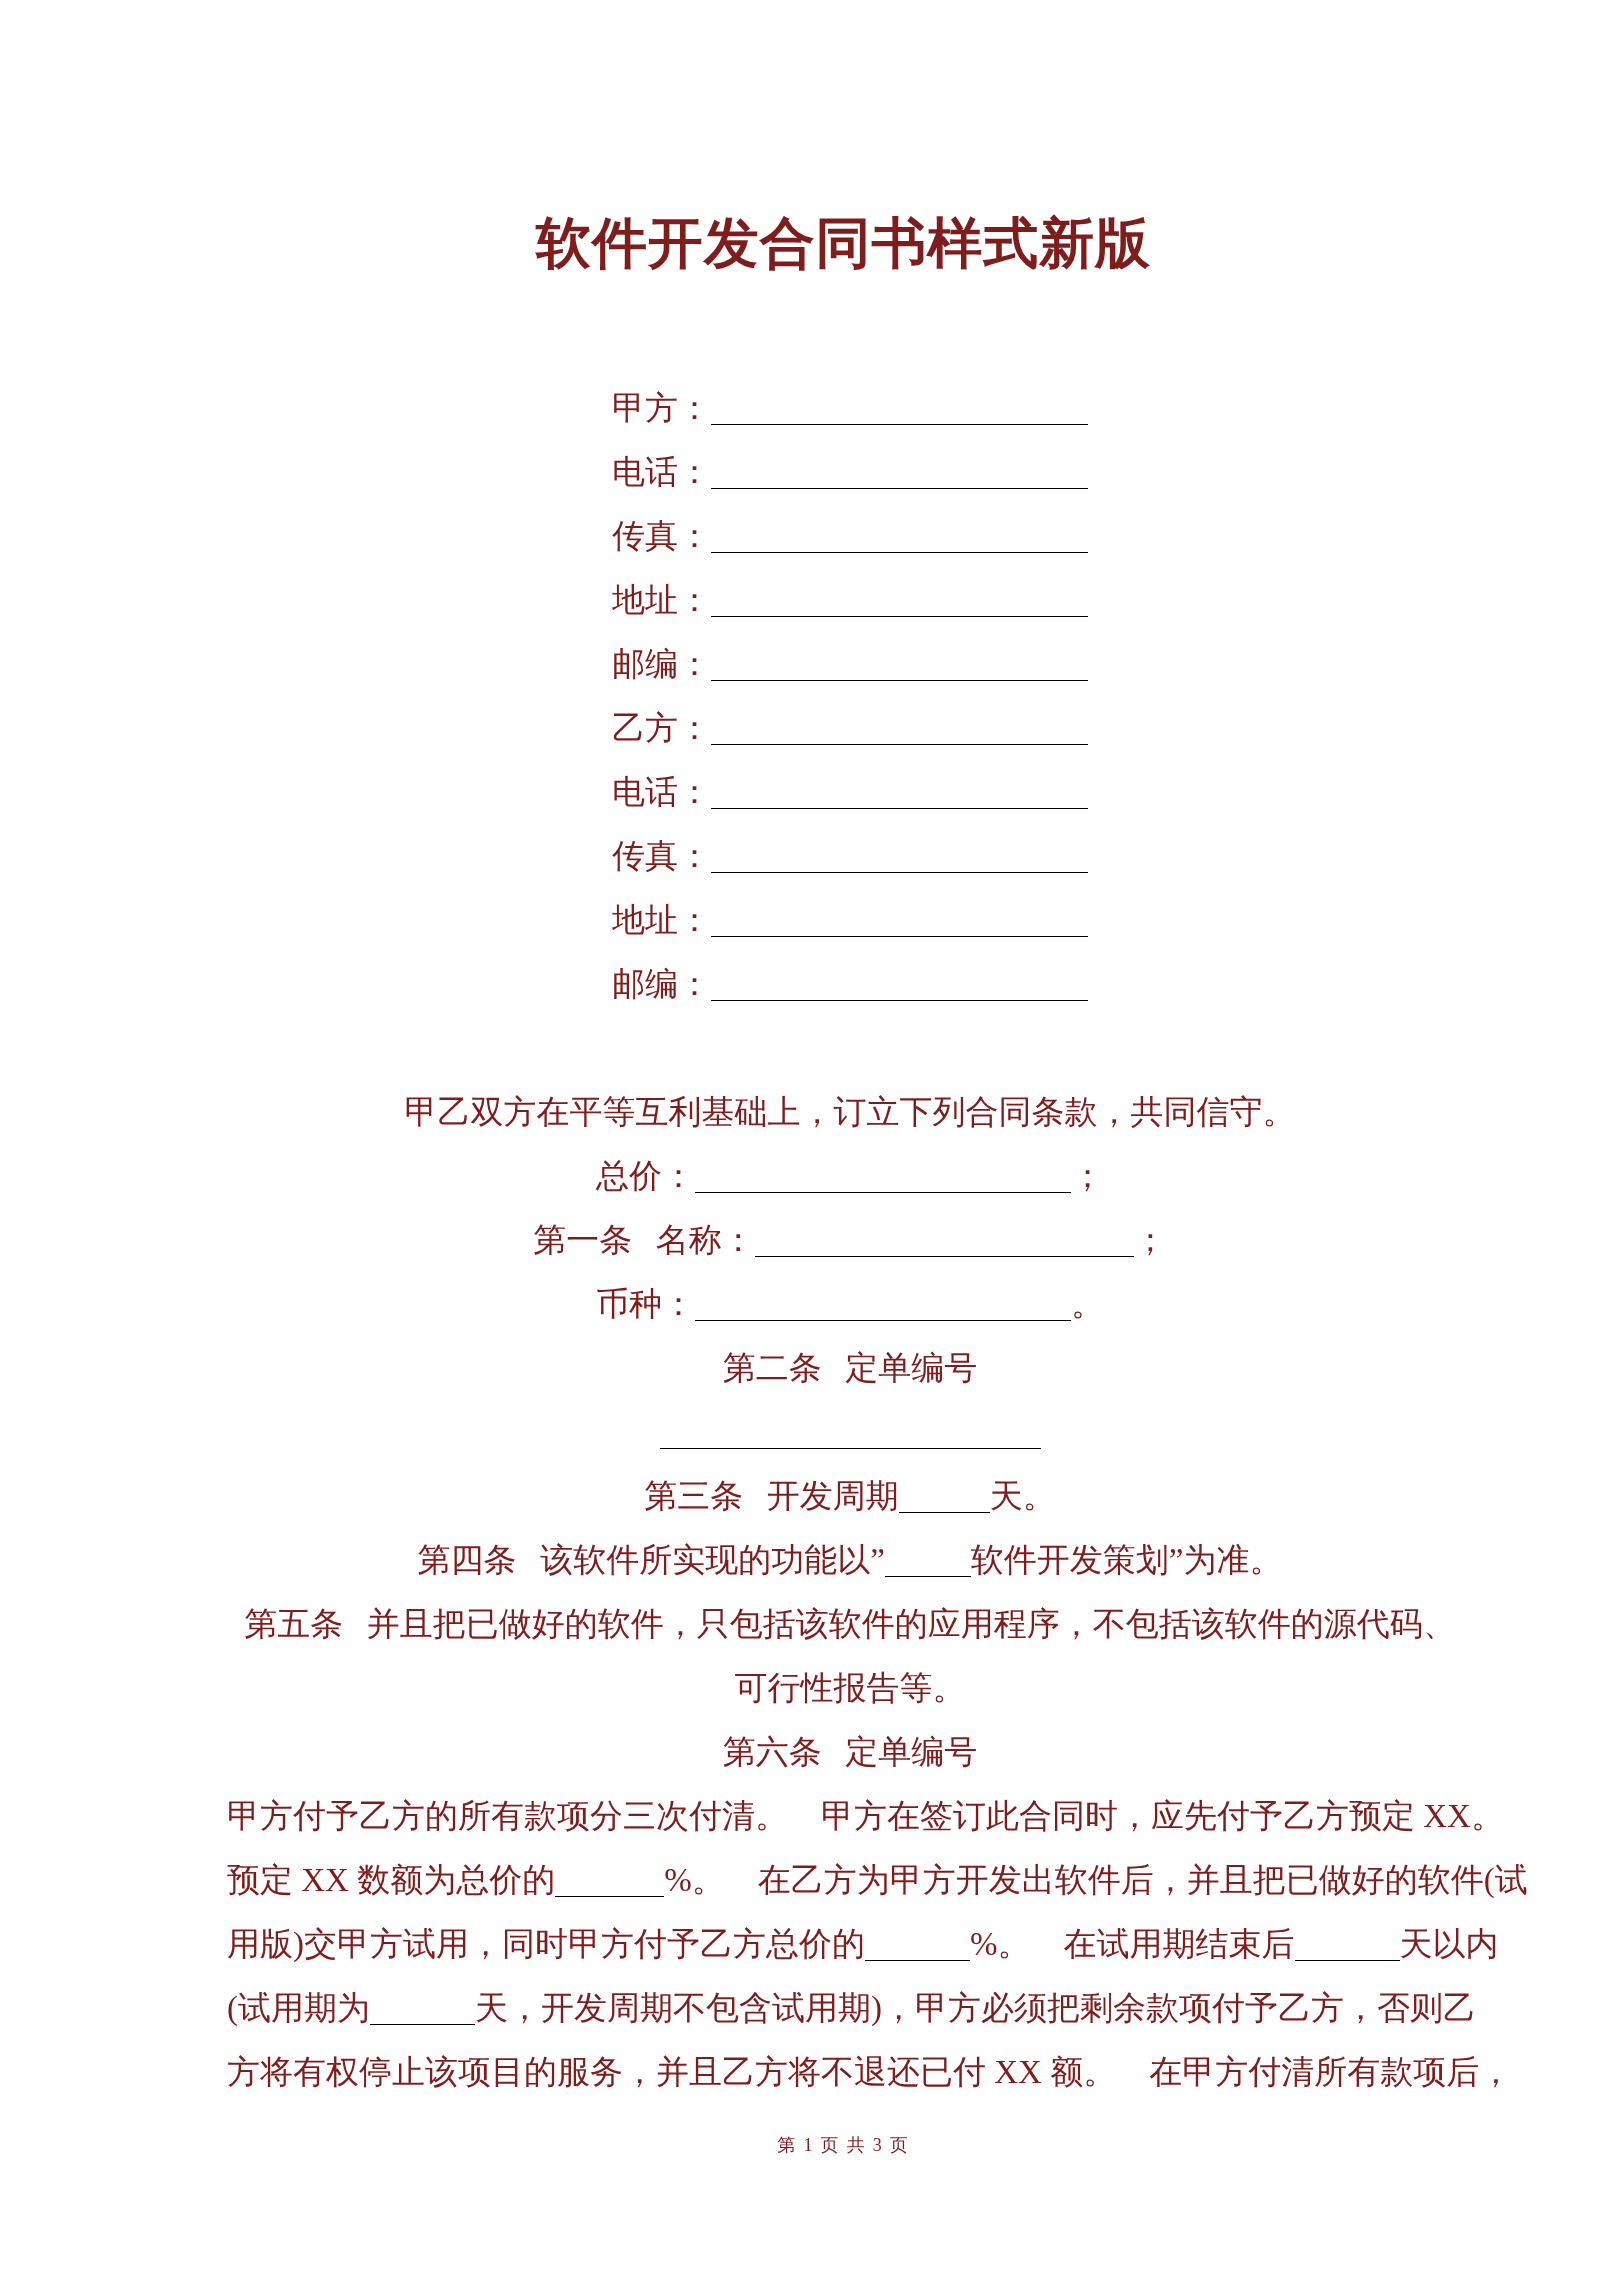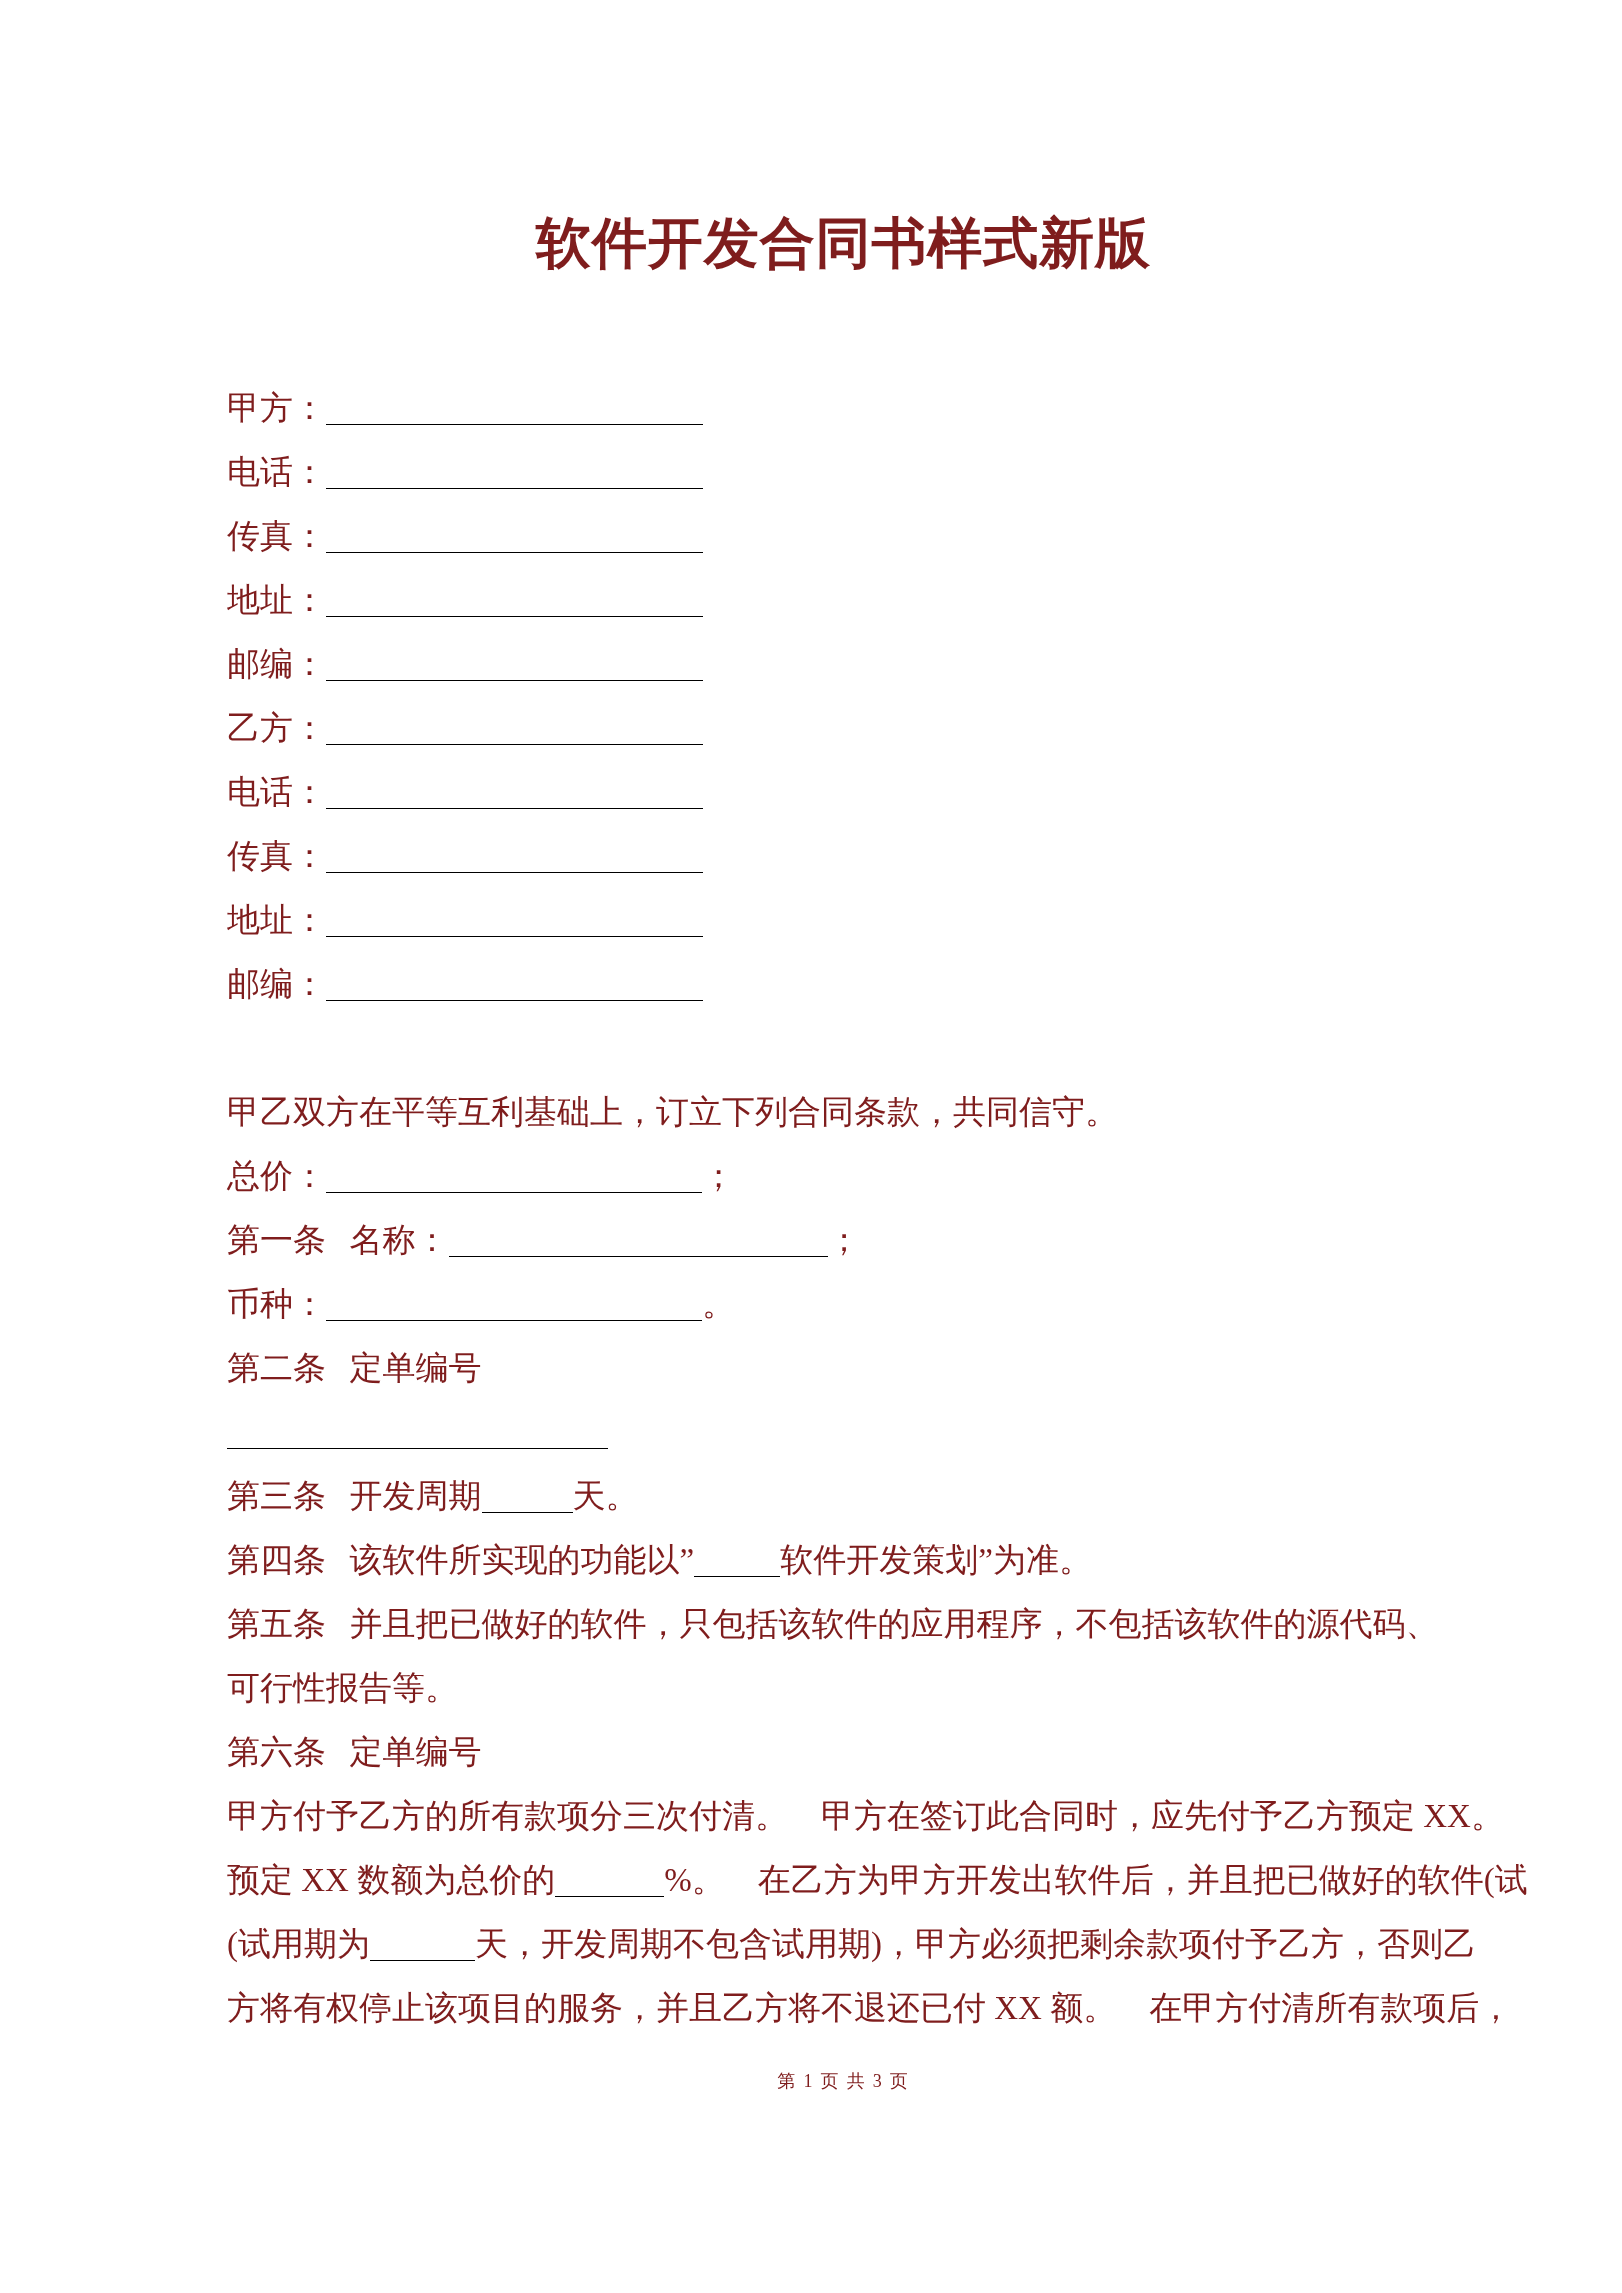--- a/index.html
+++ b/index.html
@@ -27,20 +27,21 @@
   .content {
     margin-left: 195px;
     margin-right: 182px;
   }
   .fields { margin-top: 94px; }
   .row {
     height: 64px;
     line-height: 64px;
     font-size: 33px;
     white-space: nowrap;
+    text-align: center;
   }
   .row.empty { font-size: 33px; }
   .blank {
     display: inline-block;
     border-bottom: 1.8px solid #000;
     height: 35px;
     position: relative;
     top: 6.4px;
   }
   .b-field { width: 377px; }
@@ -105,20 +106,21 @@
     <div class="row"><span>第五条</span><span class="gap"></span><span>并且把已做好的软件，只包括该软件的应用程序，不包括该软件的源代码、</span></div>
 
     <div class="row"><span>可行性报告等。</span></div>
 
     <div class="row"><span>第六条</span><span class="gap"></span><span>定单编号</span></div>
 
     <div class="row"><span>甲方付予乙方的所有款项分三次付清。　甲方在签订此合同时，应先付予乙方预定 XX。</span></div>
 
     <div class="row"><span>预定 XX 数额为总价的</span><span class="blank b-md"></span><span>%。　在乙方为甲方开发出软件后，并且把已做好的软件(试</span></div>
 
+    <div class="row"><span>用版)交甲方试用，同时甲方付予乙方总价的</span><span class="blank b-md2"></span><span>%。　在试用期结束后</span><span class="blank b-md2"></span><span>天以内</span></div>
 
     <div class="row"><span>(试用期为</span><span class="blank b-md2"></span><span>天，开发周期不包含试用期)，甲方必须把剩余款项付予乙方，否则乙</span></div>
 
     <div class="row"><span>方将有权停止该项目的服务，并且乙方将不退还已付 XX 额。　在甲方付清所有款项后，</span></div>
 
   </div>
 
   <div class="page-footer">第 1 页 共 3 页</div>
 
 </div>

